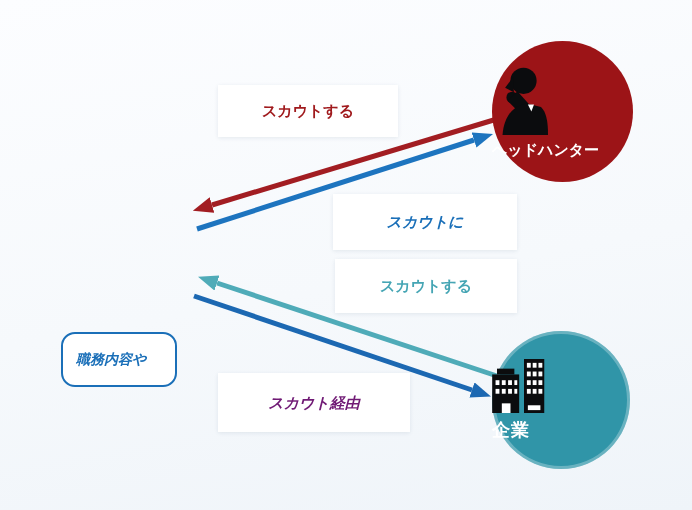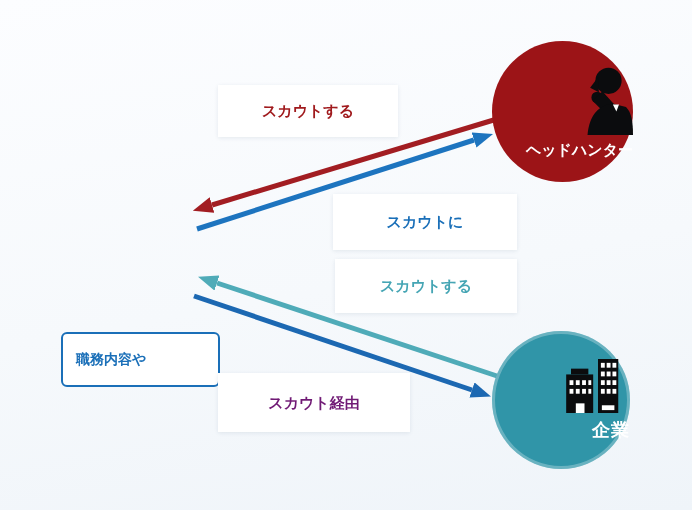--- a/index.html
+++ b/index.html
@@ -4,42 +4,42 @@
 <style>
   html,body{margin:0;padding:0;background:#fbfdff;}
   .canvas{
     position:relative;width:692px;height:510px;overflow:hidden;
     background:linear-gradient(170deg,#fcfdff 0%,#f6f9fc 55%,#eff4f9 100%);
     font-family:"Liberation Sans","DejaVu Sans",sans-serif;
   }
   .arrow-layer{position:absolute;left:0;top:0;width:692px;height:510px;}
   .node{
     position:absolute;border-radius:50%;display:flex;flex-direction:column;
-    align-items:flex-end;justify-content:center;color:#ffffff;font-weight:bold;
+    align-items:flex-start;justify-content:center;color:#ffffff;font-weight:bold;
     text-align:center;gap:5px;
   }
   .node-label{letter-spacing:1px;}
   .node-jobseeker{left:58px;top:182px;width:142px;height:142px;background:#1272bc;}
   .node-headhunter{left:492px;top:41px;width:141px;height:141px;background:#9c1417;}
   .node-company{left:492px;top:331px;width:138px;height:138px;background:#3095a8;
     box-shadow:inset 0 0 0 3px rgba(255,255,255,0.28);}
   .node-jobseeker .node-label,.node-company .node-label{font-size:18px;}
   .node-headhunter .node-label{font-size:15px;letter-spacing:0;}
   .note{
     position:absolute;background:#ffffff;display:flex;align-items:center;
     justify-content:center;font-weight:bold;font-size:15px;line-height:1.55;
     box-shadow:0 1px 4px rgba(40,70,100,0.10);
   }
-  .note .lines{text-align:center;}
+  .note .lines{text-align:center;font-style:italic;}
   .note-scout-hh{left:218px;top:85px;width:180px;height:52px;color:#a01a1d;}
   .note-reply{left:333px;top:194px;width:184px;height:56px;color:#1a6fb8;}
   .note-scout-co{left:335px;top:259px;width:182px;height:54px;color:#45a5b4;}
   .note-input{
-    left:61px;top:332px;width:159px;height:55px;color:#1a6fb8;
-    border:2px solid #1a6fb8;border-radius:6px;box-sizing:border-box;
+    left:61px;top:332px;width:116px;height:55px;color:#1a6fb8;
+    border:2px solid #1a6fb8;border-radius:14px;box-sizing:border-box;
     font-size:14px;justify-content:flex-start;padding-left:13px;box-shadow:none;
   }
   .note-apply{left:218px;top:373px;width:192px;height:59px;color:#701a75;}
 </style>
 </head>
 <body>
 
 <div class="canvas">
 
   <svg class="arrow-layer" viewBox="0 0 692 510" xmlns="http://www.w3.org/2000/svg">

